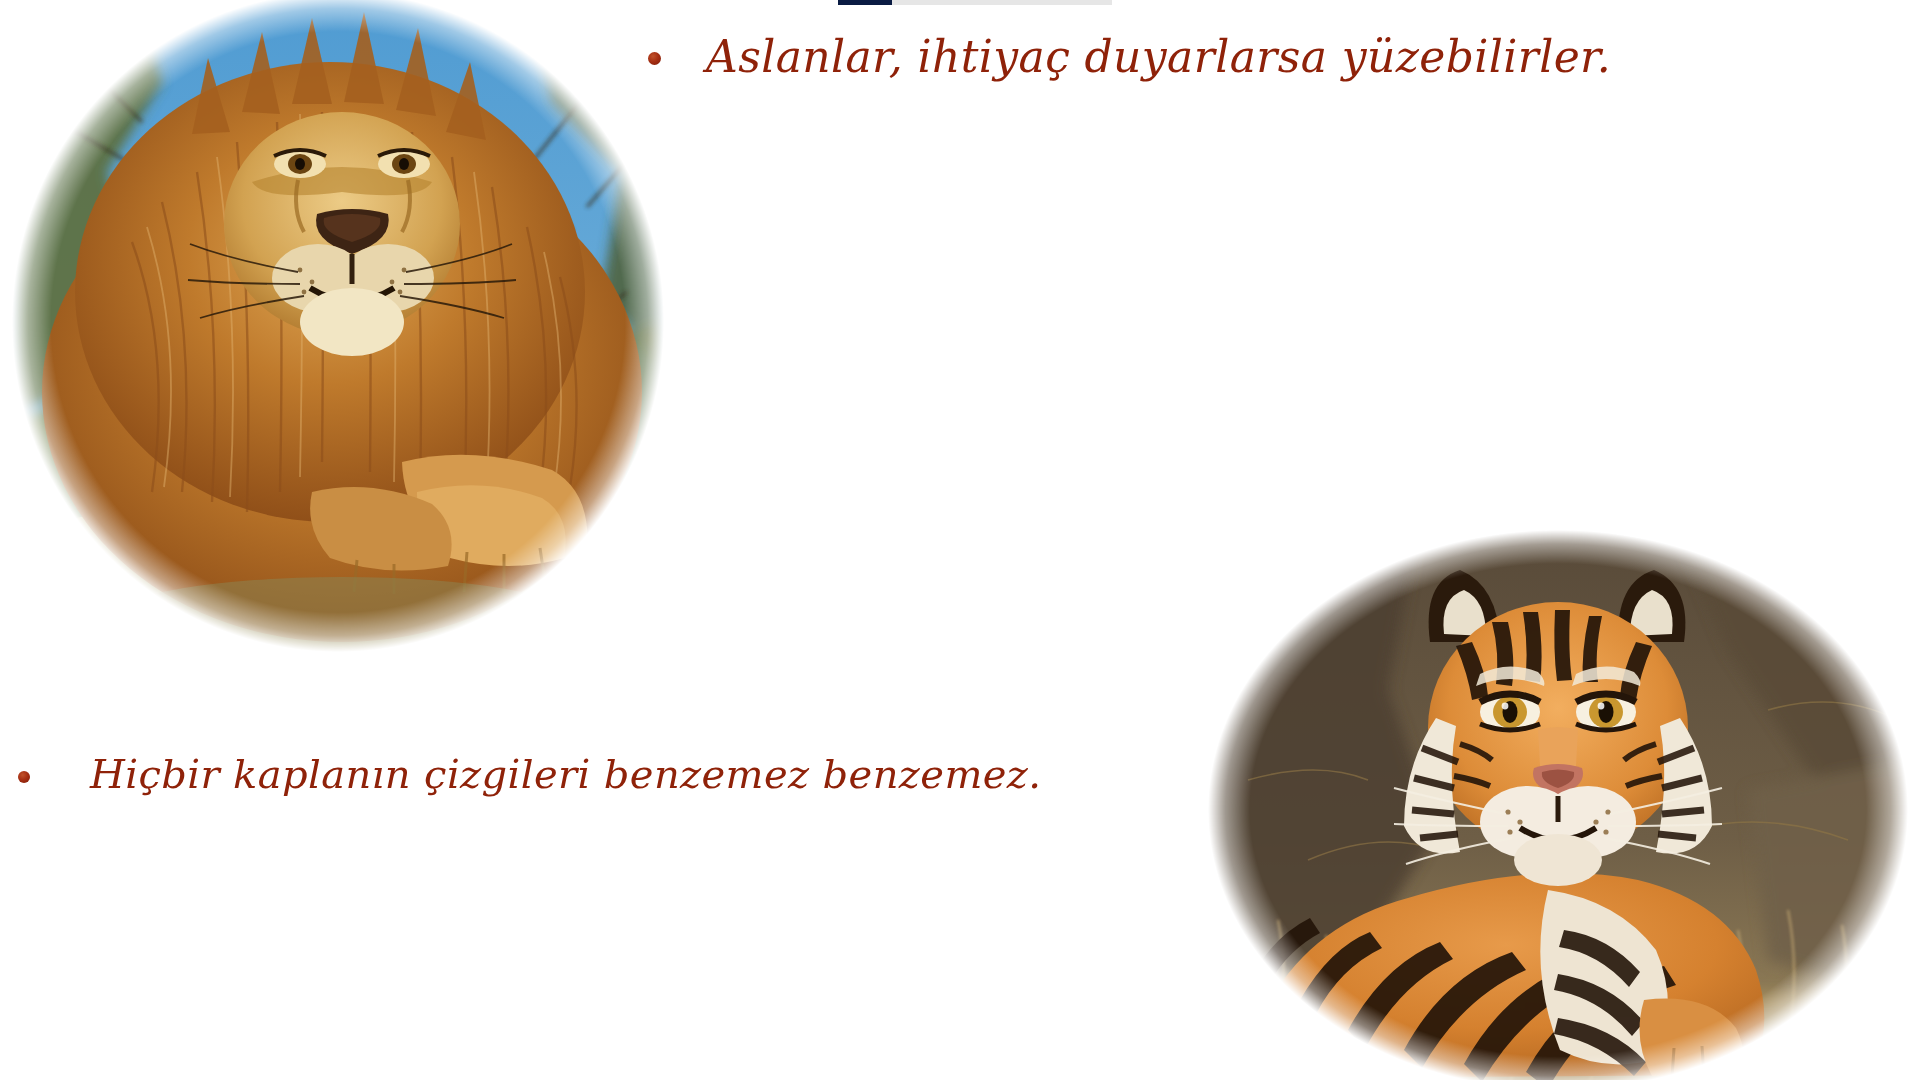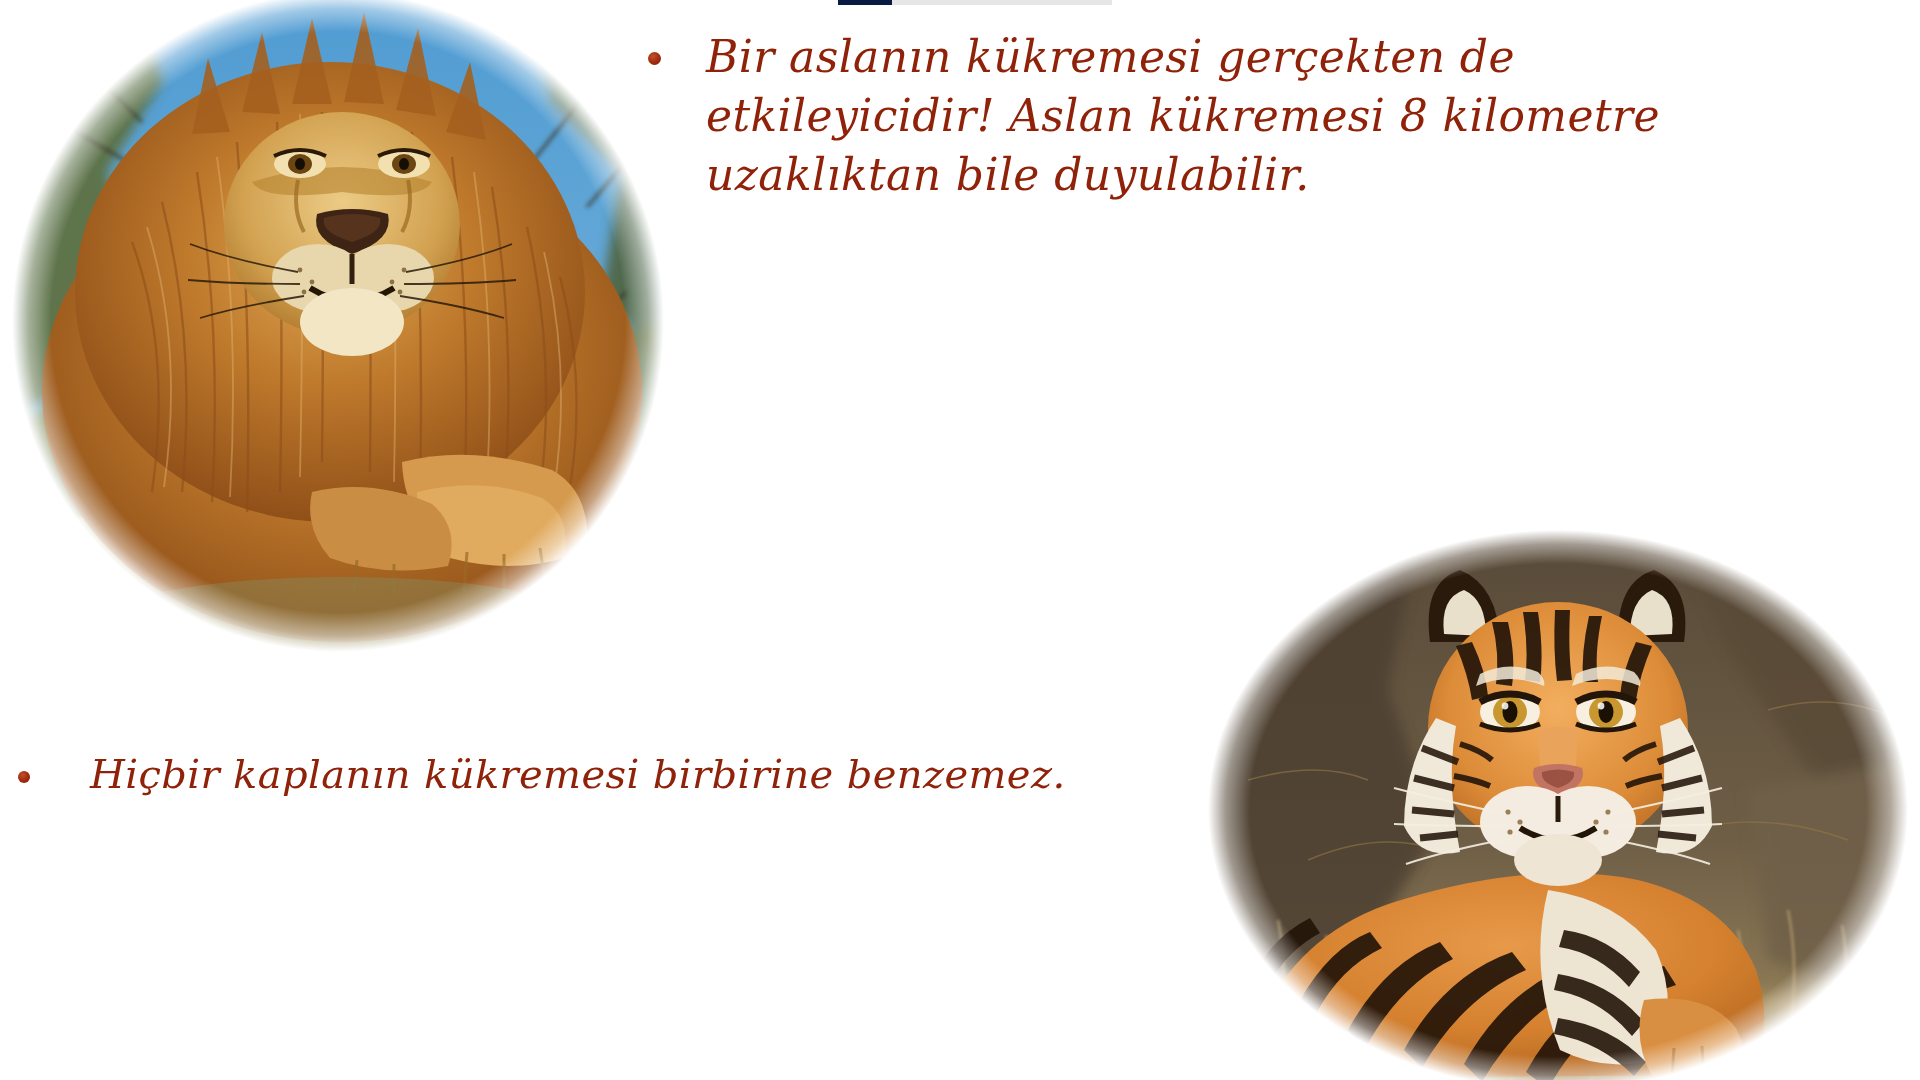--- a/index.html
+++ b/index.html
@@ -421,31 +421,29 @@
         <path d="M252 214 Q 272 220 284 230"></path>
         <path d="M246 246 Q 268 250 282 256"></path>
         <path d="M448 214 Q 428 220 416 230"></path>
         <path d="M454 246 Q 432 250 418 256"></path>
       </g>
     </svg>
   </div>
 
   <div class="bullets">
 
-
-
     <div class="bullet-row">
       <span class="bullet-dot"><i></i></span>
-      <span class="bullet-text">Bir aslanın kükremesi gerçekten de
-etkileyicidir! Aslan kükremesi 8 kilometre
-uzaklıktan bile duyulabilir.</span>
+      <span class="bullet-text">Aslanlar, ihtiyaç duyarlarsa yüzebilirler.</span>
     </div>
+
+
 
   </div>
 
   <div class="bullets bullets-bottom">
     <div class="bullet-row">
       <span class="bullet-dot"><i></i></span>
-      <span class="bullet-text">Hiçbir kaplanın kükremesi birbirine benzemez.</span>
+      <span class="bullet-text">Hiçbir kaplanın çizgileri benzemez benzemez.</span>
     </div>
   </div>
 
 </div>
 
 </body></html>

